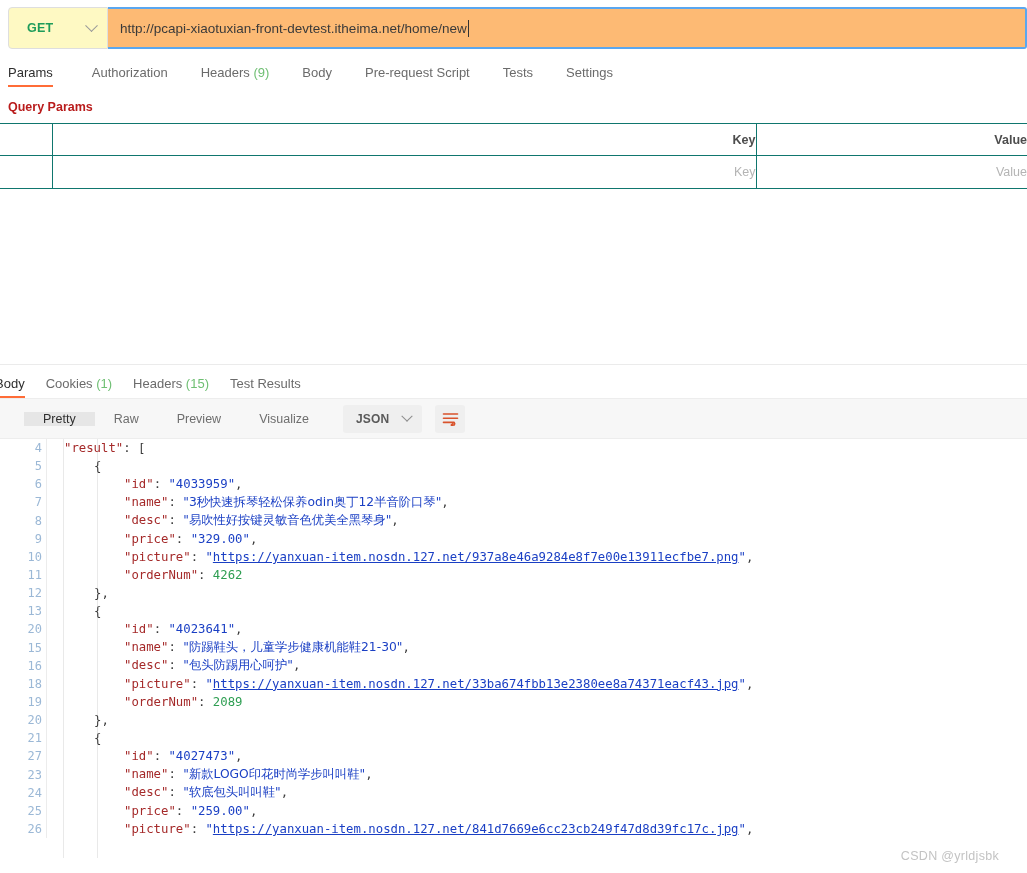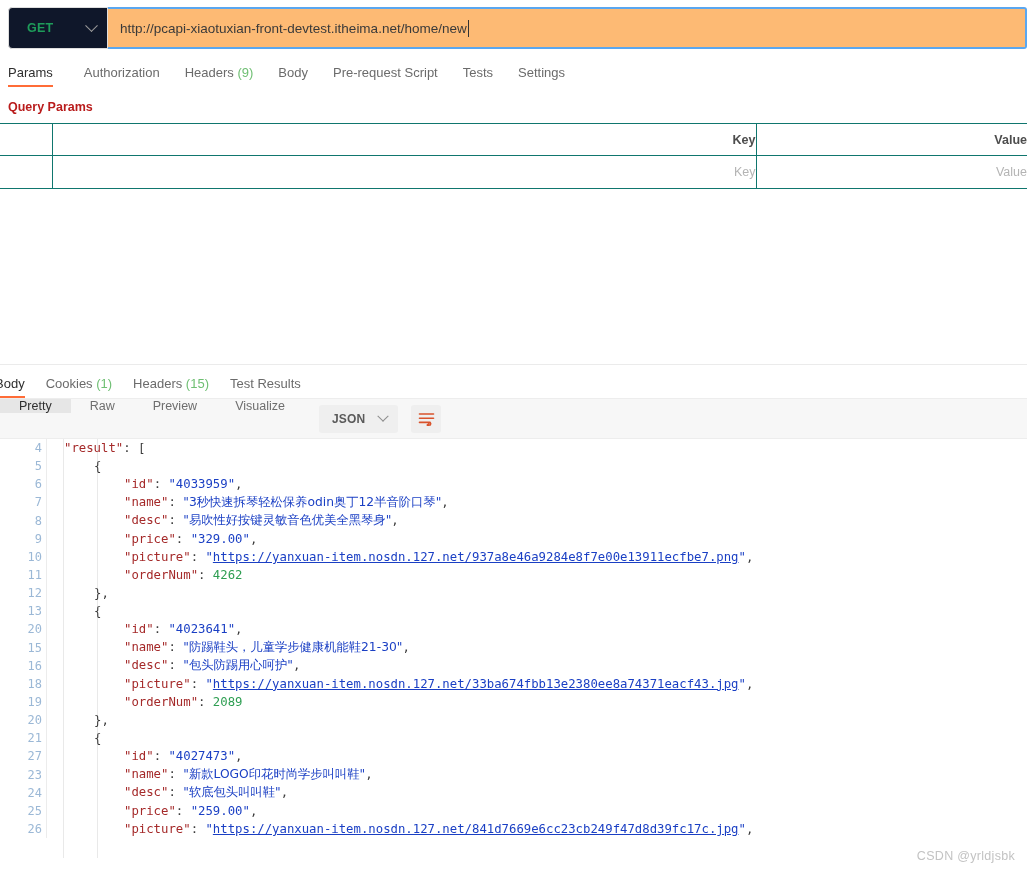--- a/index.html
+++ b/index.html
@@ -16,21 +16,21 @@
     display: flex;
     align-items: stretch;
     height: 42px;
     margin: 7px 0 0 8px;
     width: 1019px;
   }
   .method-select {
     width: 100px;
     border: 1px solid #dedede;
     border-radius: 4px 0 0 4px;
-    background: #0f172a;
+    background: #fef9c3;
     display: flex;
     align-items: center;
     justify-content: space-between;
     padding: 0 11px 0 18px;
     cursor: pointer;
   }
   .method-label {
     font-size: 12.5px;
     font-weight: 700;
     color: #1e9c5a;
@@ -65,21 +65,21 @@
     height: 17px;
     background: #333;
     margin-left: 1px;
     vertical-align: -3px;
   }
 
   
   .req-tabs {
     display: flex;
     align-items: flex-end;
-    gap: 0;
+    gap: 8px;
     padding: 0 0 0 8px;
     margin-top: 12px;
     height: 26px;
   }
   .req-tab {
     font-size: 13px;
     color: #6b6b6b;
     padding: 0 13px 7px 0;
     margin-right: 12px;
     cursor: pointer;
@@ -158,22 +158,23 @@
     display: flex;
     align-items: center;
     height: 40px;
     background: #f7f7f7;
     border-top: 1px solid #ededed;
     padding-left: 0;
     gap: 0;
   }
   .seg {
     display: flex;
-    align-items: flex-start;
+    align-items: center;
     height: 40px;
+    margin-left: 24px;
   }
   .seg-btn {
     font-size: 12.5px;
     color: #6e6e6e;
     display: flex;
     align-items: center;
     padding: 0 19px;
     cursor: pointer;
     background: transparent;
   }
@@ -251,21 +252,21 @@
   .tok-link { color: #1a3fc4; text-decoration: underline; }
   .cjk { font-family: "DejaVu Sans", sans-serif; }
 
   
   .guides { position: absolute; top: 0; bottom: 0; left: 0; pointer-events: none; }
   .guide { position: absolute; top: 0; bottom: 0; width: 1px; background: #e9e9e9; }
 
   
   .watermark {
     position: absolute;
-    right: 12px;
+    right: 28px;
     bottom: 10px;
     font-size: 12.5px;
     color: #c3c3c3;
     letter-spacing: .3px;
     user-select: none;
   }
 </style>
 </head>
 <body>
 

